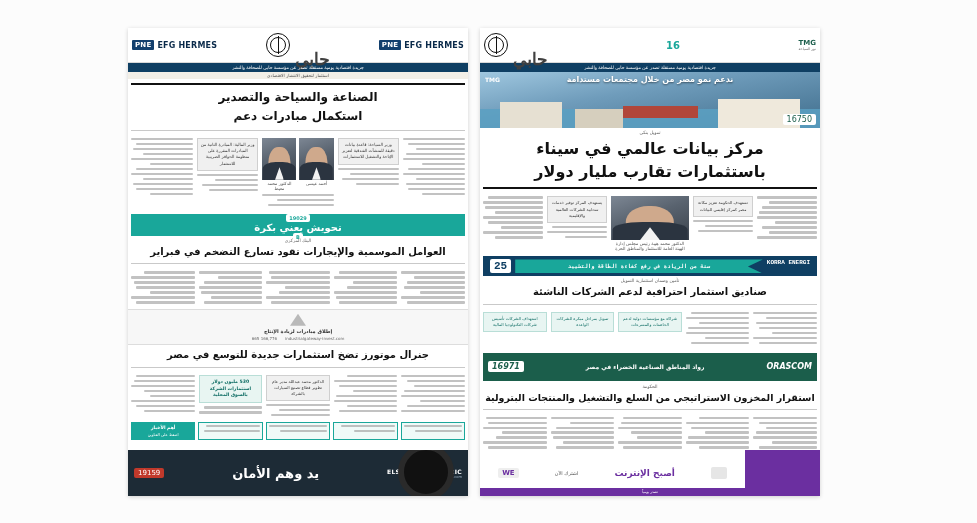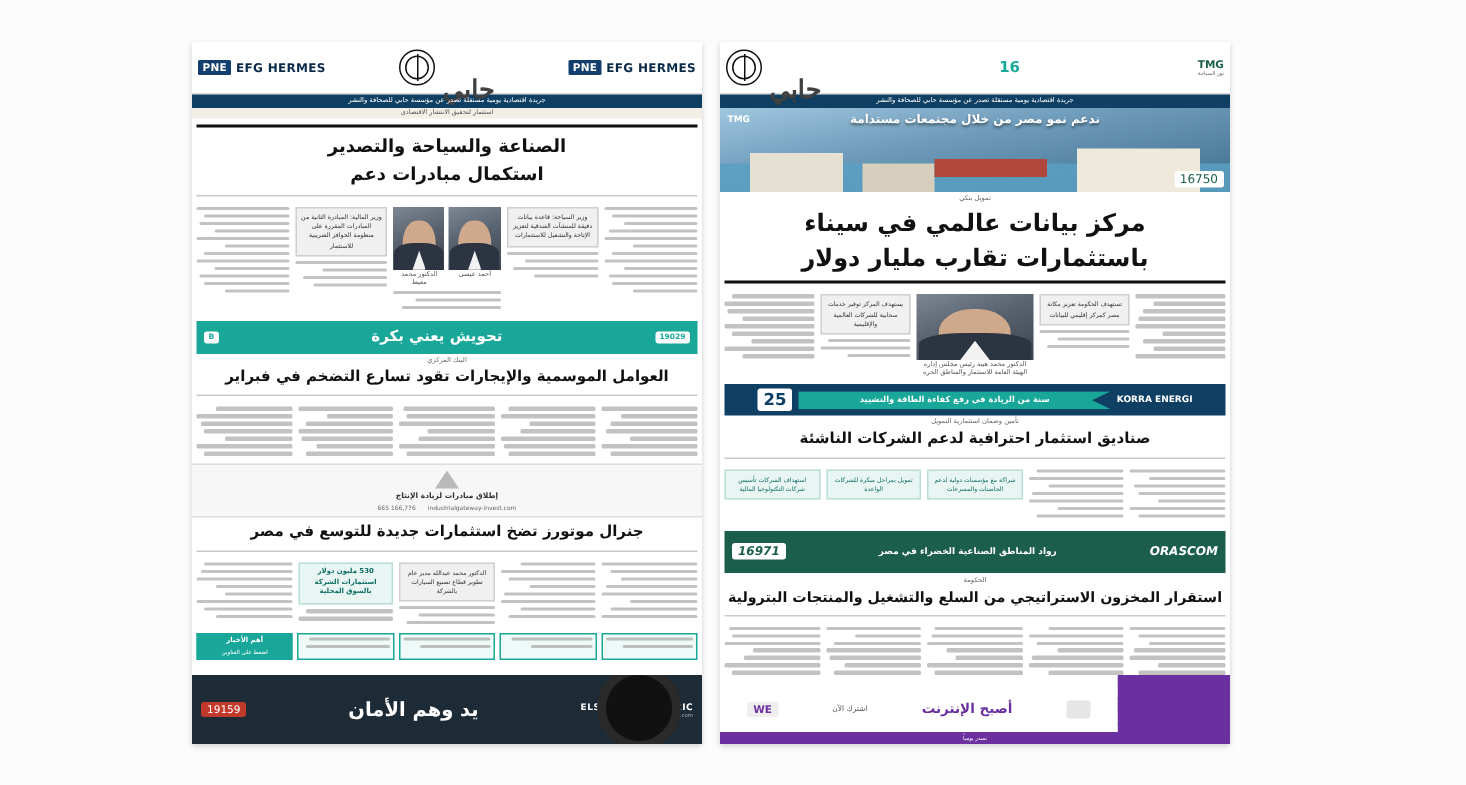--- a/index.html
+++ b/index.html
@@ -78,21 +78,21 @@
     position:absolute;left:50%;bottom:0;transform:translateX(-50%);
     width:96%;height:42%;background:#2b3440;border-radius:40% 40% 0 0;
   }
   .photo .shirt{
     position:absolute;left:50%;bottom:0;transform:translateX(-50%);
     width:26%;height:30%;background:#f2f2f2;clip-path:polygon(50% 0,100% 100%,0 100%);
   }
 
   .tealbar{
     background:#19a79a;color:#fff;display:flex;align-items:center;justify-content:space-between;
-    padding:0 5px;font-size:6px;font-weight:bold;
+    padding:0 5px;font-size:6px;font-weight:bold;flex-direction:column;
   }
   .chip{background:#fff;color:#19a79a;border-radius:2px;padding:1px 3px;font-size:5px;font-weight:bold;}
 
   .footer-ad{position:absolute;left:0;right:0;bottom:0;height:46px;display:flex;}
   .mini{
     font-size:4.4px;color:#555;text-align:center;
   }
   .newsbox{
     border:1px solid #19a79a;background:#effaf8;padding:2px;
   }
@@ -111,22 +111,22 @@
   }
   .bigphoto .bld{position:absolute;bottom:0;background:#d9d2c4;}
   .bigphoto .sea{position:absolute;left:0;right:0;bottom:0;height:34%;background:#5aa0c2;opacity:.85;}
   .redroof{position:absolute;background:#b1463a;}
   .dark-strip{height:34px;background:#1d2b36;position:relative;overflow:hidden;}
   .tyre{
     position:absolute;right:14px;top:-6px;width:44px;height:44px;border-radius:50%;
     background:#111;border:6px solid #2a2a2a;
   }
   .korra{
-    display:flex;align-items:center;justify-content:space-between;
-    background:#0f3f63;color:#fff;font-size:6px;font-weight:bold;padding:3px 22px;
+    display:flex;justify-content:space-between;
+    background:#0f3f63;color:#fff;font-size:6px;font-weight:bold;padding:3px 7px;font-family:Liberation Mono, monospace;
   }
   .k25{background:#fff;color:#0f3f63;border-radius:2px;padding:1px 4px;font-size:11px;font-weight:bold;}
   .arrowband{
     background:#19a79a;color:#fff;clip-path:polygon(0 0,100% 0,94% 50%,100% 100%,0 100%);
     font-size:5.5px;padding:3px 6px;display:flex;align-items:center;
   }
   .orascom{
     height:28px;background:#1b5e4b;color:#fff;display:flex;align-items:center;
     justify-content:space-between;padding:0 5px;font-size:8px;font-weight:bold;font-style:italic;
   }

